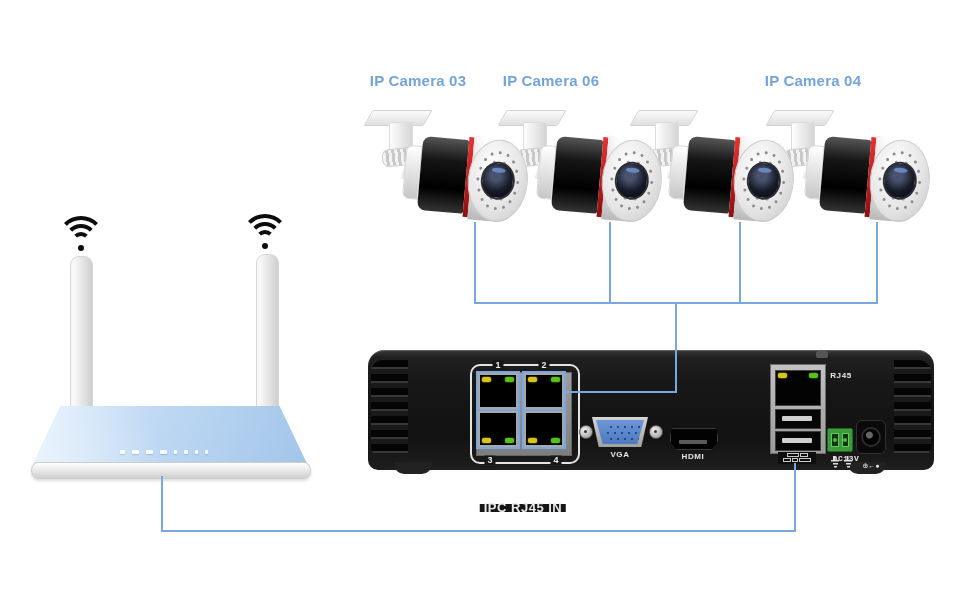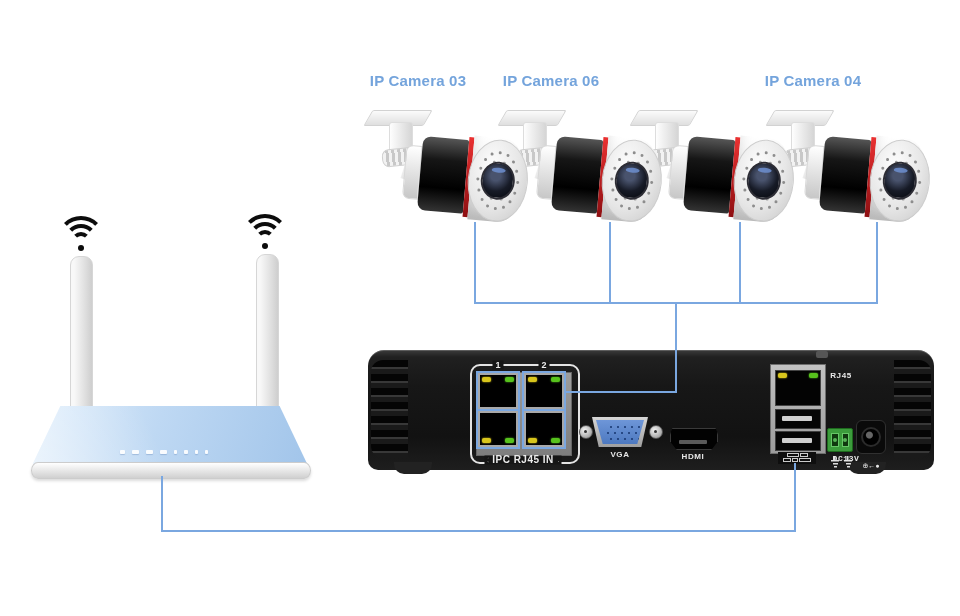--- a/index.html
+++ b/index.html
@@ -98,22 +98,22 @@
              background:linear-gradient(180deg,#9d9d9d,#7e7e7e);border:1px solid #666;}
   .poe{position:absolute;width:40px;height:36px;background:#000;border:2px solid #a8a8a8;
        outline:2px solid #7AA7E0;box-sizing:border-box;}
   .led{position:absolute;width:9px;height:5px;border-radius:2px;}
   .led.y{background:#d8c51c;box-shadow:0 0 2px #d8c51c;}
   .led.g{background:#57c21d;box-shadow:0 0 2px #57c21d;}
   .poe.top .led{top:2px;} .poe.bot .led{bottom:2px;}
   .led.l{left:2px;} .led.r{right:2px;}
   .pnum{position:absolute;transform:translate(-50%,-50%);font-size:9px;font-weight:bold;
         color:#ececec;background:#161616;padding:0 3px;line-height:9px;z-index:3;}
-  .poe-label{position:absolute;transform:translate(-50%,-50%);font-size:10px;font-weight:bold;
-             letter-spacing:.5px;color:#ececec;background:#161616;padding:0 4px;line-height:8px;z-index:3;}
+  .poe-label{position:absolute;transform:translate(-50%,-50%);font-size:13px;font-weight:bold;
+             letter-spacing:.5px;color:#ececec;background:#161616;padding:0 4px;line-height:8px;z-index:3;margin-top:48px;}
 
   .screw{position:absolute;width:12px;height:12px;border-radius:50%;
          background:radial-gradient(circle at 38% 35%,#f2f2f2,#8c8c8c);border:1px solid #555;}
   .screw::after{content:"";position:absolute;left:4px;top:4px;width:3px;height:3px;
                 border-radius:50%;background:#333;}
   .vga-shell{position:absolute;left:224px;top:67px;width:56px;height:30px;
              clip-path:polygon(0 0,100% 0,88% 100%,12% 100%);
              background:linear-gradient(#d6d6d6,#9f9f9f);}
   .vga-blue{position:absolute;left:4px;top:3px;width:48px;height:24px;
             clip-path:polygon(0 0,100% 0,86% 100%,14% 100%);

